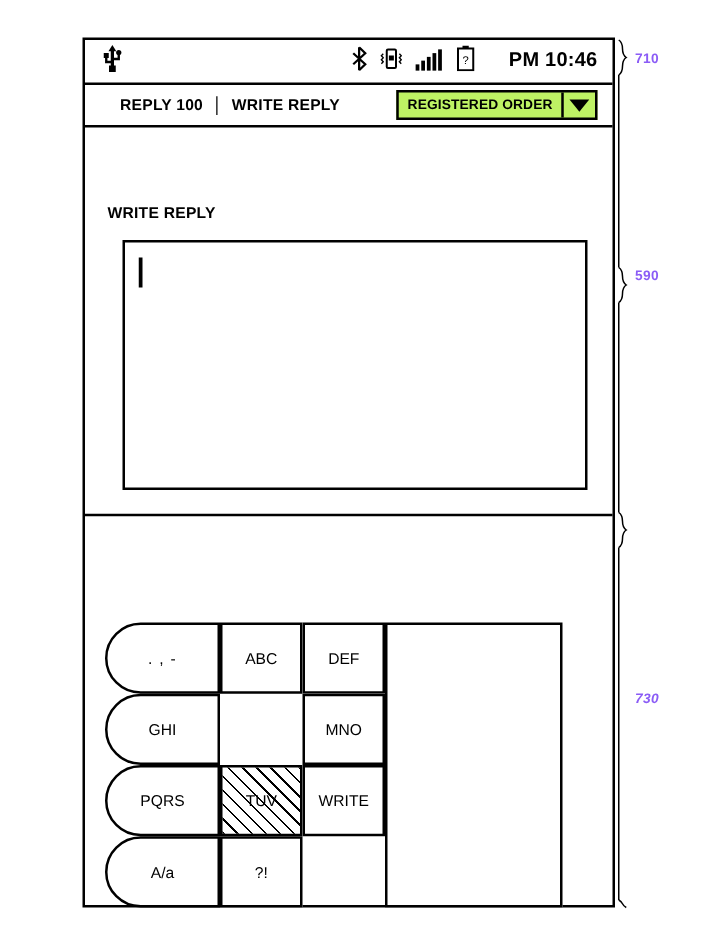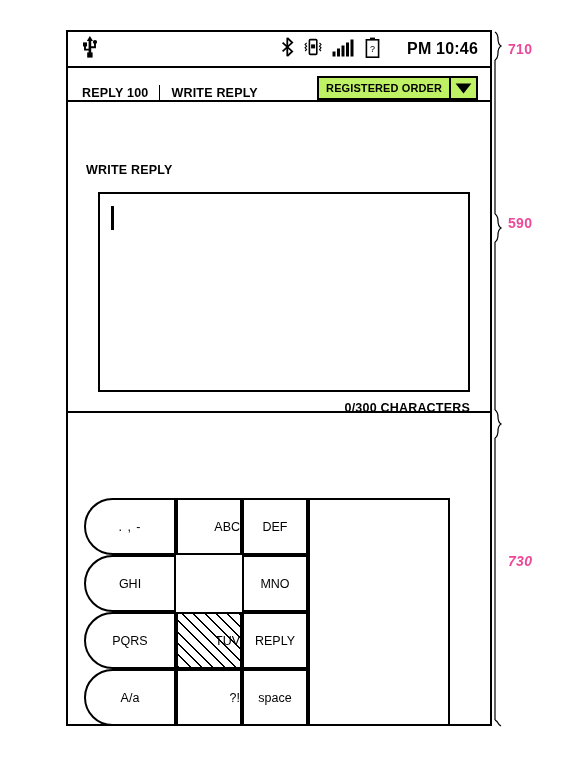--- a/index.html
+++ b/index.html
@@ -68,21 +68,22 @@
   
   .title-bar {
     position: absolute;
     left: 0;
     top: 36px;
     right: 0;
     height: 34px;
     border-bottom: 2px solid #000;
     box-sizing: border-box;
     display: flex;
-    align-items: flex-end;
+    align-items: center;
+    padding-left: 14px;
   }
   .tab-group {
     display: flex;
     align-items: center;
     padding-left: 14px;
     flex: 1;
     gap: 0;
   }
   .tab-label {
     font-size: 12.5px;
@@ -206,21 +207,21 @@
     font-size: 12.5px;
     color: #000;
     font-family: "Liberation Sans", sans-serif;
   }
   
   .key.col0 {
     left: -18px;
     width: 92px;
     border-radius: 29px 0 0 29px;
   }
-  .key.col1 { left: 74px;  width: 66px; justify-content: flex-end; }
+  .key.col1 { left: 74px;  width: 66px; }
   .key.col2 { left: 140px; width: 66px; text-align: center; }
   .panel {
     position: absolute;
     left: 206px;
     top: 0;
     width: 142px;
     height: 228px;
     border: 2px solid #000;
     box-sizing: border-box;
     background: #fff;
@@ -233,23 +234,23 @@
     );
   }
   .punct {
     display: block;
     letter-spacing: 1px;
   }
 
   
   .ref-num {
     position: absolute;
-    font-size: 14px;
-    font-weight: bold;
-    color: #ec4899;
+    font-size: 11px;
+    font-weight: bold;
+    color: #8b5cf6;
     font-family: "Liberation Sans", sans-serif;
     letter-spacing: 0.3px;
   }
   .brace-svg { position: absolute; left: 492px; top: 28px; }
 </style>
 </head>
 <body>
 
 <div id="root">
 
@@ -331,21 +332,20 @@
       </div>
     </div>
 
     <div class="compose">
       <div class="compose-heading">WRITE REPLY</div>
 
       <div class="textarea-box">
         <div class="caret"></div>
       </div>
 
-      <div class="char-count">0/300 CHARACTERS</div>
     </div>
 
     <div class="keypad-area">
       <div class="keypad">
 
         <div class="key-row" style="top:0px;">
           <div class="key col0">
             <span class="punct">. , -</span>
           </div>
           <div class="key col1">
@@ -366,33 +366,30 @@
         </div>
 
         <div class="key-row" style="top:114px;">
           <div class="key col0">
             <span>PQRS</span>
           </div>
           <div class="key col1 selected">
             <span>TUV</span>
           </div>
           <div class="key col2">
-            <span>REPLY</span>
+            <span>WRITE</span>
           </div>
         </div>
 
         <div class="key-row" style="top:171px;">
           <div class="key col0">
             <span>A/a</span>
           </div>
           <div class="key col1">
             <span>?!</span>
-          </div>
-          <div class="key col2">
-            <span>space</span>
           </div>
         </div>
 
         <div class="panel"></div>
       </div>
     </div>
 
   </div>
 
   <svg class="brace-svg" width="24" height="700" viewBox="0 0 24 700">

